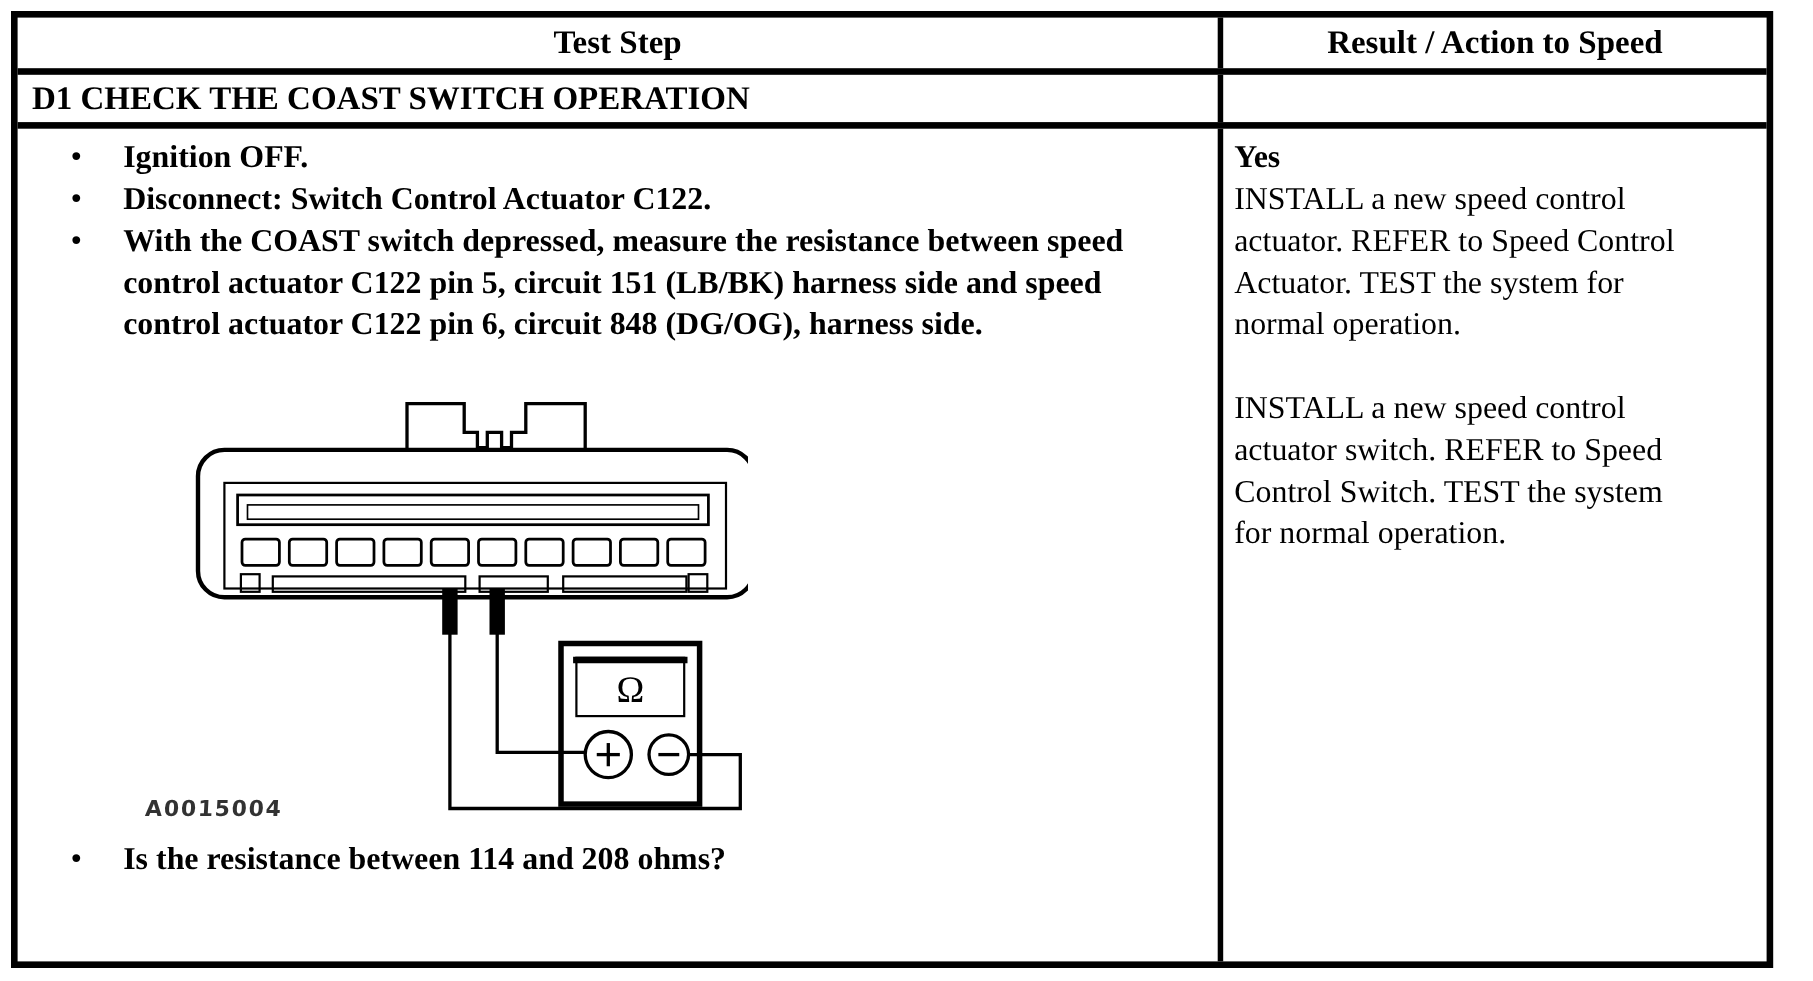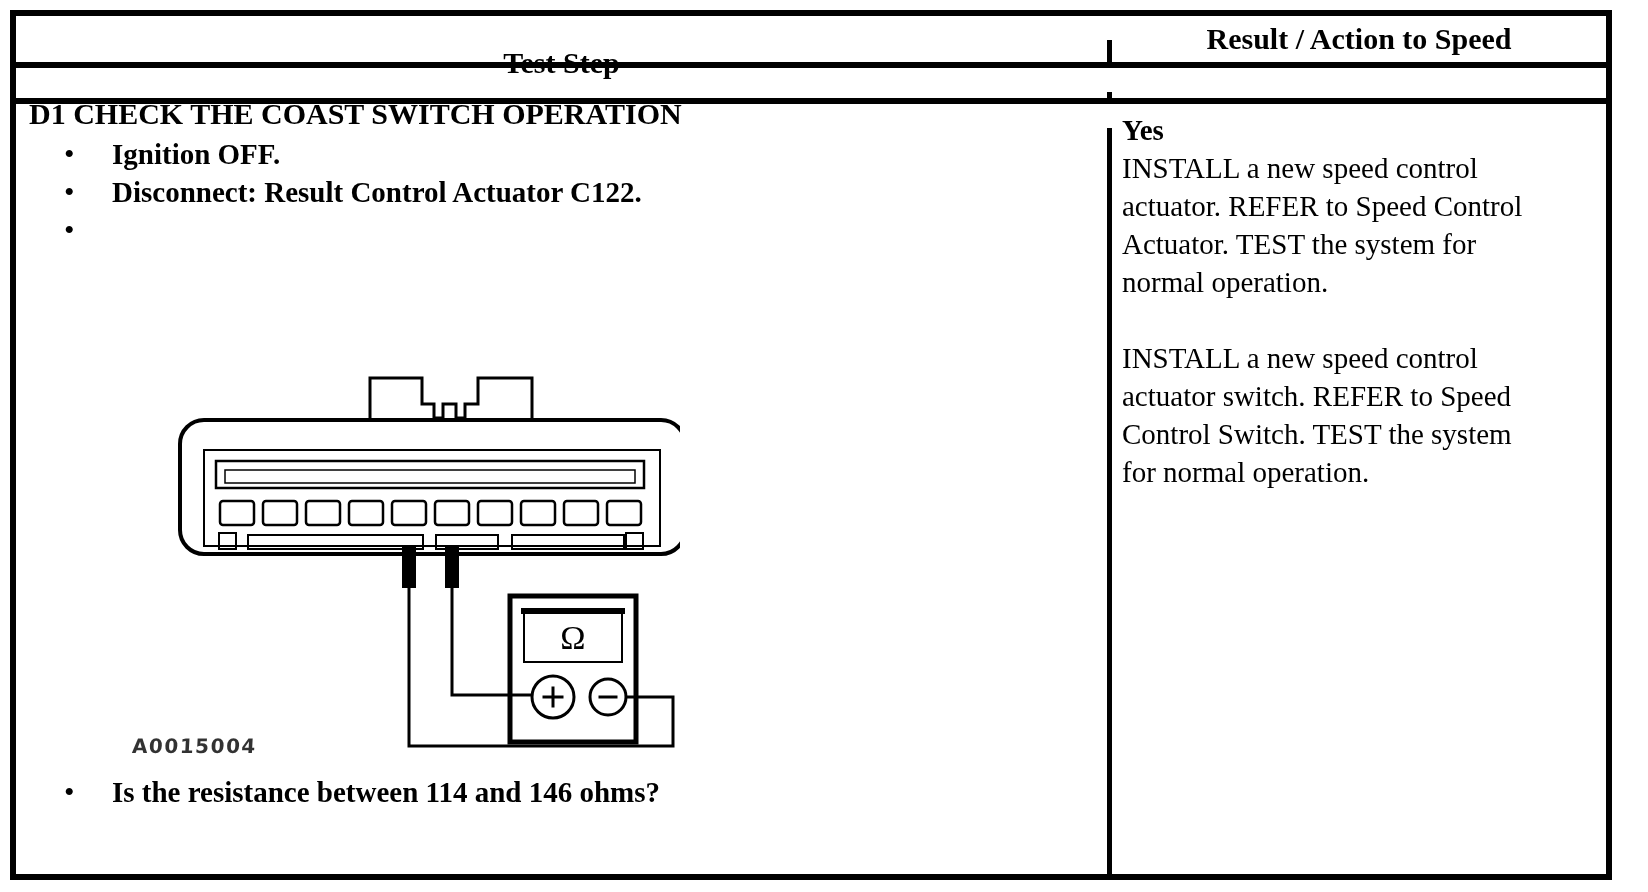--- a/index.html
+++ b/index.html
@@ -7,23 +7,23 @@
     position:relative; width:1648px; height:892px; background:#fff;
     font-family:"Liberation Serif","DejaVu Serif",serif; color:#000; overflow:hidden;
   }
   .doc-table {
     position:absolute; left:10px; top:10px; width:1602px; height:870px;
     border:6px solid #000; box-sizing:border-box;
     display:flex; flex-direction:column; background:#fff;
   }
   .row { display:flex; box-sizing:border-box; flex:none; }
   .row-header { height:52px; border-bottom:6px solid #000; }
-  .row-d1     { height:36px; border-bottom:6px solid #000; }
+  .row-d1     { height:49px; border-bottom:6px solid #000; }
   .row-body   { flex:1 1 auto; }
-  .cell-left  { width:1096px; flex:none; border-right:5px solid #000; box-sizing:border-box; position:relative;margin-top:24px; }
+  .cell-left  { width:1096px; flex:none; border-right:5px solid #000; box-sizing:border-box; position:relative; }
   .cell-right { flex:1 1 auto; position:relative; box-sizing:border-box; }
   .hdr-text { display:block; text-align:center; font-weight:bold; font-size:30px; line-height:46px; }
   .d1-title { display:block; padding-left:13px; font-weight:bold; font-size:30px; line-height:43px; white-space:nowrap; }
 
   
   .bullet-list { position:absolute; top:7px; left:48px; width:1010px; }
   .bullet-item { display:flex; align-items:flex-start; }
   .bullet-dot { flex:none; width:48px; font-size:30px; line-height:38px; }
   .bullet-text { font-size:29px; line-height:38px; white-space:pre-line;font-weight:bold; }
   .figure-svg { position:absolute; left:104px; top:236px; }
@@ -69,24 +69,27 @@
 
       <div class="cell-left">
 
         <div class="bullet-list">
           <div class="bullet-item">
             <span class="bullet-dot">•</span>
             <span class="bullet-text">Ignition OFF.</span>
           </div>
           <div class="bullet-item">
             <span class="bullet-dot">•</span>
-            <span class="bullet-text">Disconnect: Result Control Actuator C122.</span>
+            <span class="bullet-text">Disconnect: Switch Control Actuator C122.</span>
           </div>
           <div class="bullet-item">
             <span class="bullet-dot">•</span>
+            <span class="bullet-text">With the COAST switch depressed, measure the resistance between speed
+control actuator C122 pin 5, circuit 151 (LB/BK) harness side and speed
+control actuator C122 pin 6, circuit 848 (DG/OG), harness side.</span>
           </div>
         </div>
 
         <svg class="figure-svg" width="560" height="400" viewBox="0 0 560 400" stroke="#000" fill="none" stroke-linecap="square">
 
           <path d="M250,56 V14 H302 V40 H314 V54 H323 V40 H336 V54 H345 V40 H358 V14 H412 V56" fill="#fff" stroke-width="3"></path>
 
           <rect x="60" y="56" width="505" height="134" rx="24" fill="#fff" stroke-width="4"></rect>
           <rect x="84" y="86" width="456" height="96" stroke-width="2"></rect>
 
@@ -134,21 +137,21 @@
           <g stroke-width="3">
             <circle cx="488" cy="333" r="18" fill="#fff"></circle>
             <line x1="480" y1="333" x2="496" y2="333"></line>
           </g>
         </svg>
 
         <div class="figure-label">A0015004</div>
 
         <div class="question-item">
           <span class="bullet-dot">•</span>
-          <span class="question-text">Is the resistance between 114 and 146 ohms?</span>
+          <span class="question-text">Is the resistance between 114 and 208 ohms?</span>
         </div>
       </div>
 
       <div class="cell-right">
         <div class="result-content">
           <div class="result-label">Yes</div>
           <div class="result-body">INSTALL a new speed control
 actuator. REFER to Speed Control
 Actuator. TEST the system for
 normal operation.</div>

